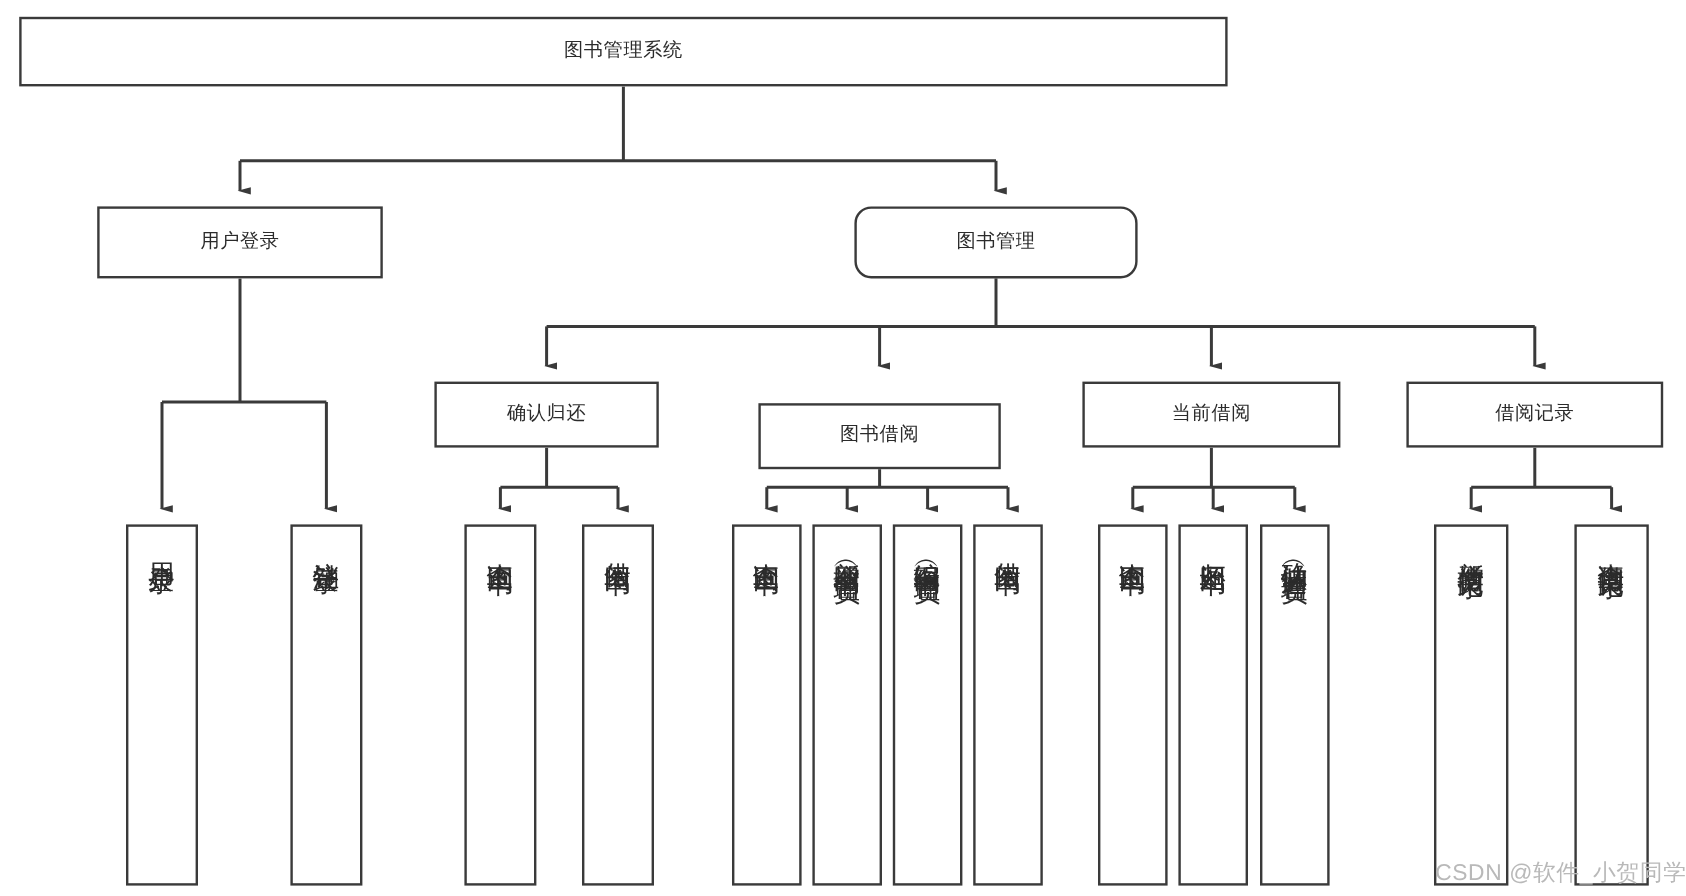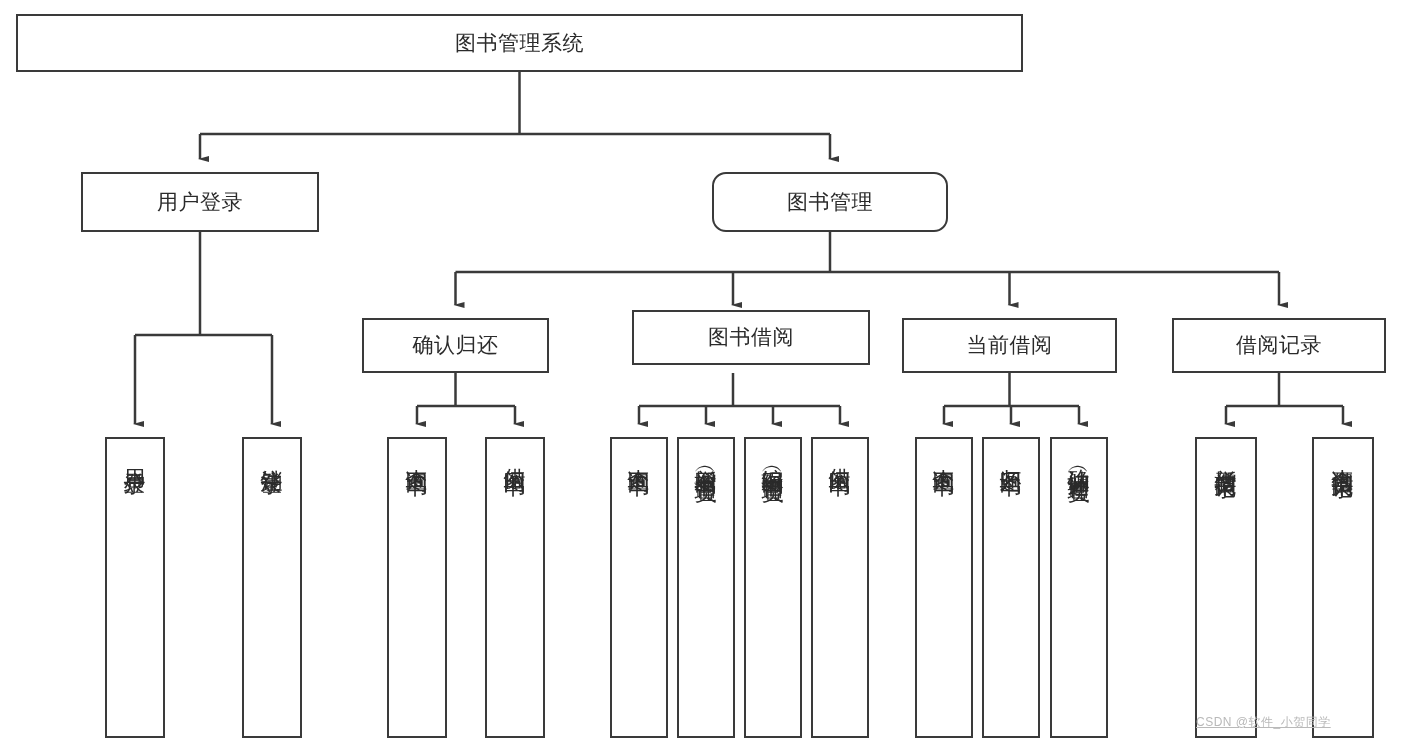--- a/index.html
+++ b/index.html
@@ -29,21 +29,21 @@
   }
   .node-label {
     display: block;
     text-align: center;
     line-height: 1.18;
     color: #2b2b2b;
     letter-spacing: 0.5px;
   }
   .node.horizontal .node-label {
     writing-mode: horizontal-tb;
-    font-size: 21px;
+    font-size: 16px;
   }
   .node.vertical {
     align-items: flex-start;
     padding-top: 12px;
   }
   .node.vertical .node-label {
     writing-mode: vertical-rl;
     text-orientation: upright;
     font-size: 22px;
     line-height: 1.05;
@@ -54,25 +54,24 @@
     position: absolute;
     left: 0;
     top: 0;
     width: 1405px;
     height: 747px;
     pointer-events: none;
   }
   .watermark {
     position: absolute;
     color: #b9b9b9;
-    font-size: 12px;
+    font-size: 19px;
     white-space: nowrap;
     letter-spacing: 0.5px;
     font-family: "Liberation Sans", "DejaVu Sans", sans-serif;
-    text-decoration: underline;
   }
 </style>
 </head>
 <body>
 
 <div id="canvas">
   <svg id="wires" viewBox="0 0 1405 747">
     <defs>
       <marker id="arrowhead" markerWidth="10" markerHeight="12" refX="3" refY="9" orient="auto" markerUnits="userSpaceOnUse">
         <path d="M0,0 L6,0 L3,11 Z" fill="#3a3a3a"></path>
@@ -120,21 +119,21 @@
       </div>
       <div class="node horizontal" style="left: 81px; top: 172px; width: 238px; height: 60px;">
         <span class="node-label">用户登录</span>
       </div>
       <div class="node horizontal" style="left: 712px; top: 172px; width: 236px; height: 60px; border-radius: 14px;">
         <span class="node-label">图书管理</span>
       </div>
       <div class="node horizontal" style="left: 362px; top: 318px; width: 187px; height: 55px;">
         <span class="node-label">确认归还</span>
       </div>
-      <div class="node horizontal" style="left: 632px; top: 310px; width: 238px; height: 55px;">
+      <div class="node horizontal" style="left: 632px; top: 336px; width: 202px; height: 55px;">
         <span class="node-label">图书借阅</span>
       </div>
       <div class="node horizontal" style="left: 902px; top: 318px; width: 215px; height: 55px;">
         <span class="node-label">当前借阅</span>
       </div>
       <div class="node horizontal" style="left: 1172px; top: 318px; width: 214px; height: 55px;">
         <span class="node-label">借阅记录</span>
       </div>
       <div class="node vertical" style="left: 105px; top: 437px; width: 60px; height: 301px;">
         <span class="node-label">用户登录</span>

